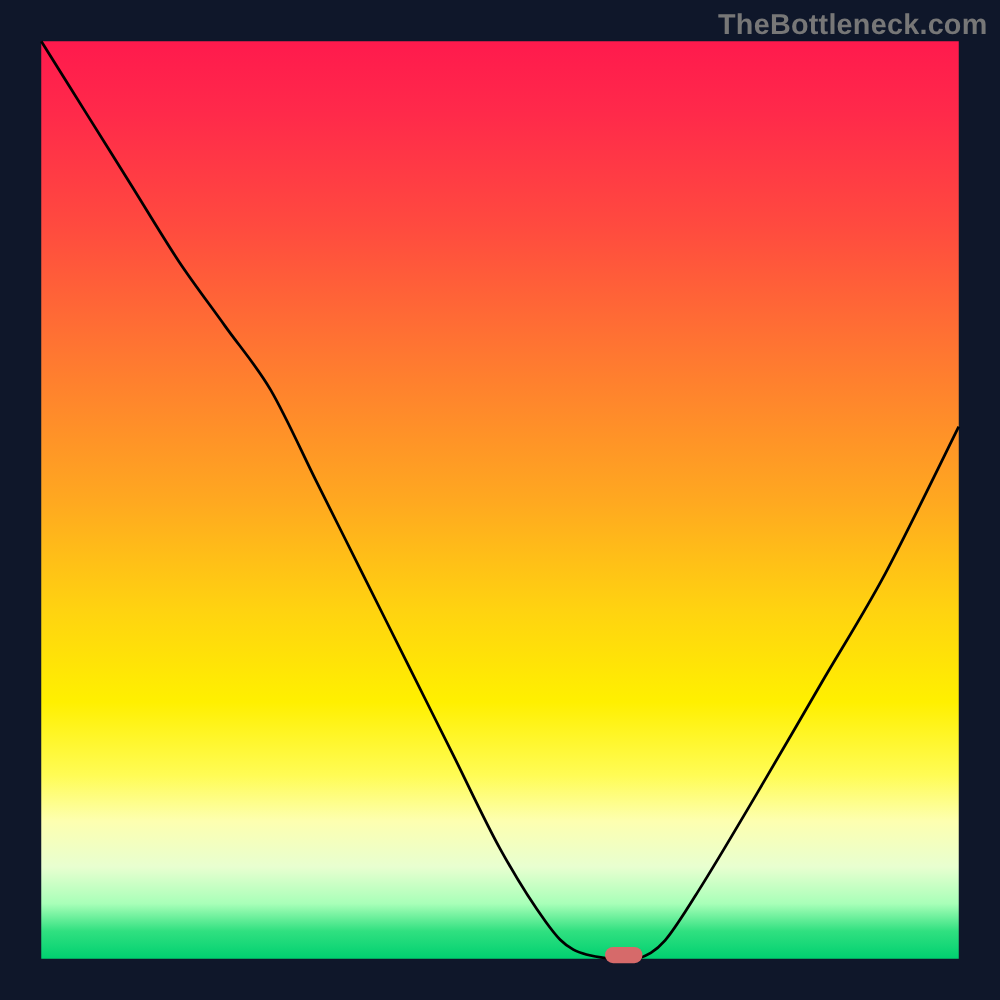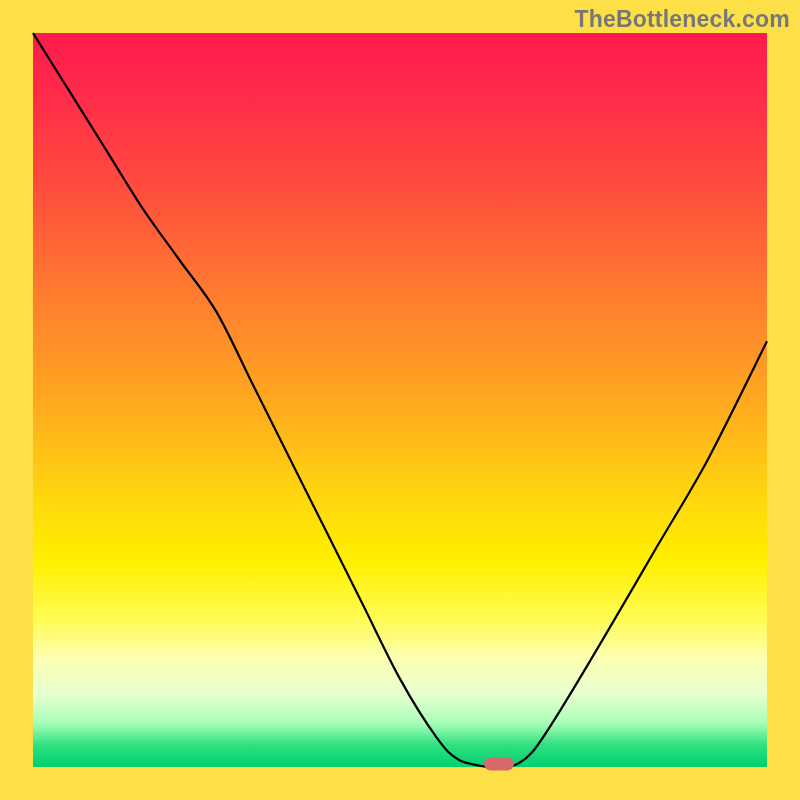--- a/index.html
+++ b/index.html
@@ -1,21 +1,21 @@
 <!DOCTYPE html>
 <html><head>
 <meta charset="utf-8">
 <style>
   * { margin: 0; padding: 0; box-sizing: border-box; }
   html, body { width: 800px; height: 800px; overflow: hidden; background: #000; }
   .frame {
     position: relative;
     width: 800px;
     height: 800px;
-    background: #fde047;
+    background: #0f172a;
   }
   .plot-area {
     position: absolute;
     left: 33px;
     top: 33px;
     width: 734px;
     height: 734px;
     background: linear-gradient(to bottom,
       #ff1a4d 0%,
       #ff2a4a 8%,

